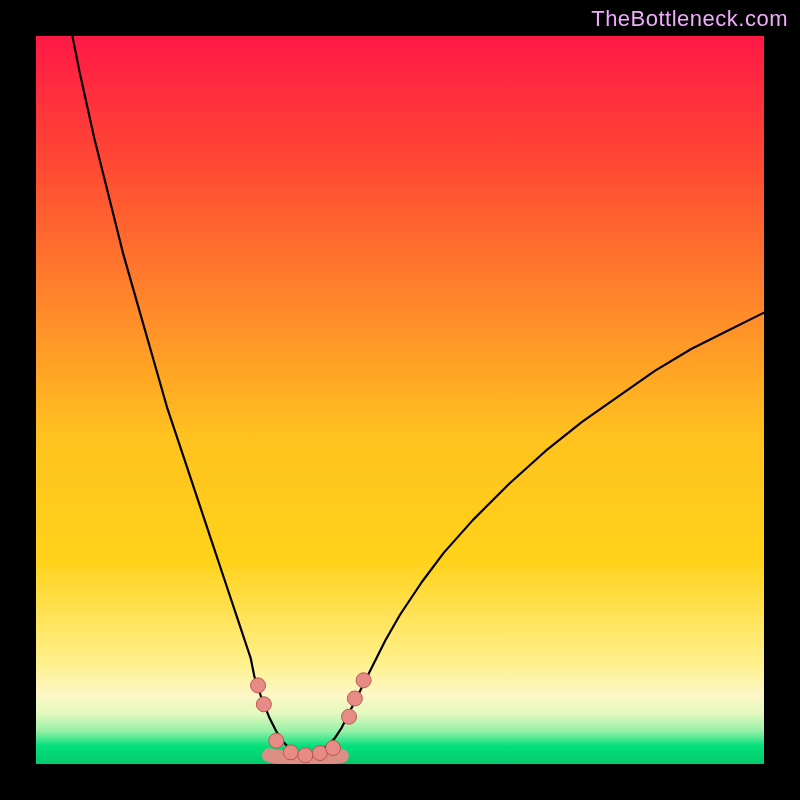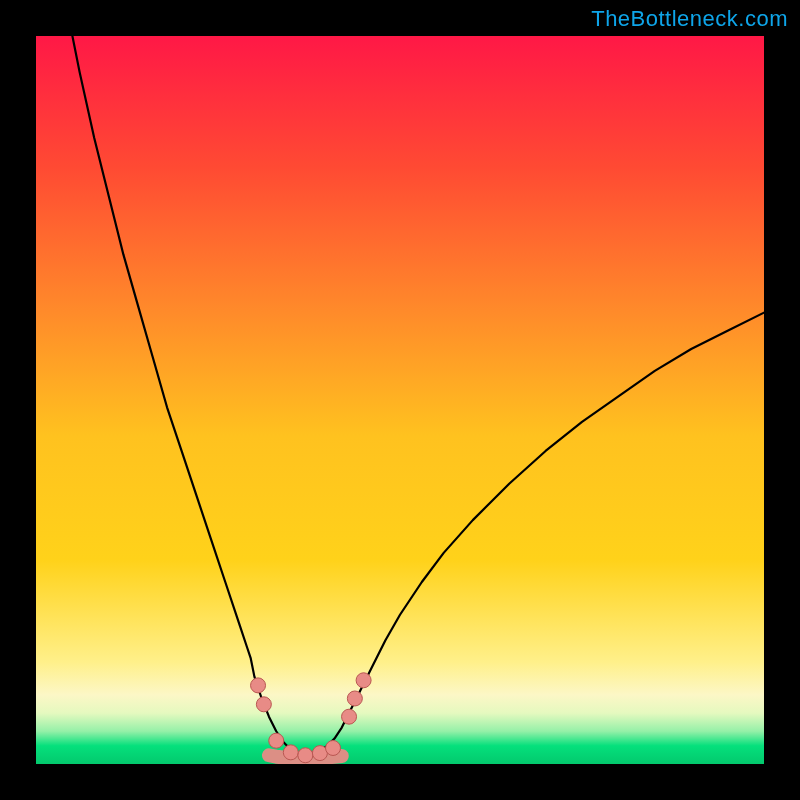--- a/index.html
+++ b/index.html
@@ -14,21 +14,21 @@
   .frame {
     position: relative;
     width: 800px;
     height: 800px;
     background: #000;
   }
   .watermark {
     position: absolute;
     top: 6px;
     right: 12px;
-    color: #0ea5e9;
+    color: #f0abfc;
     font-size: 22px;
     letter-spacing: 0.5px;
     z-index: 5;
   }
   .plot-area {
     position: absolute;
     left: 36px;
     top: 36px;
     width: 728px;
     height: 728px;

